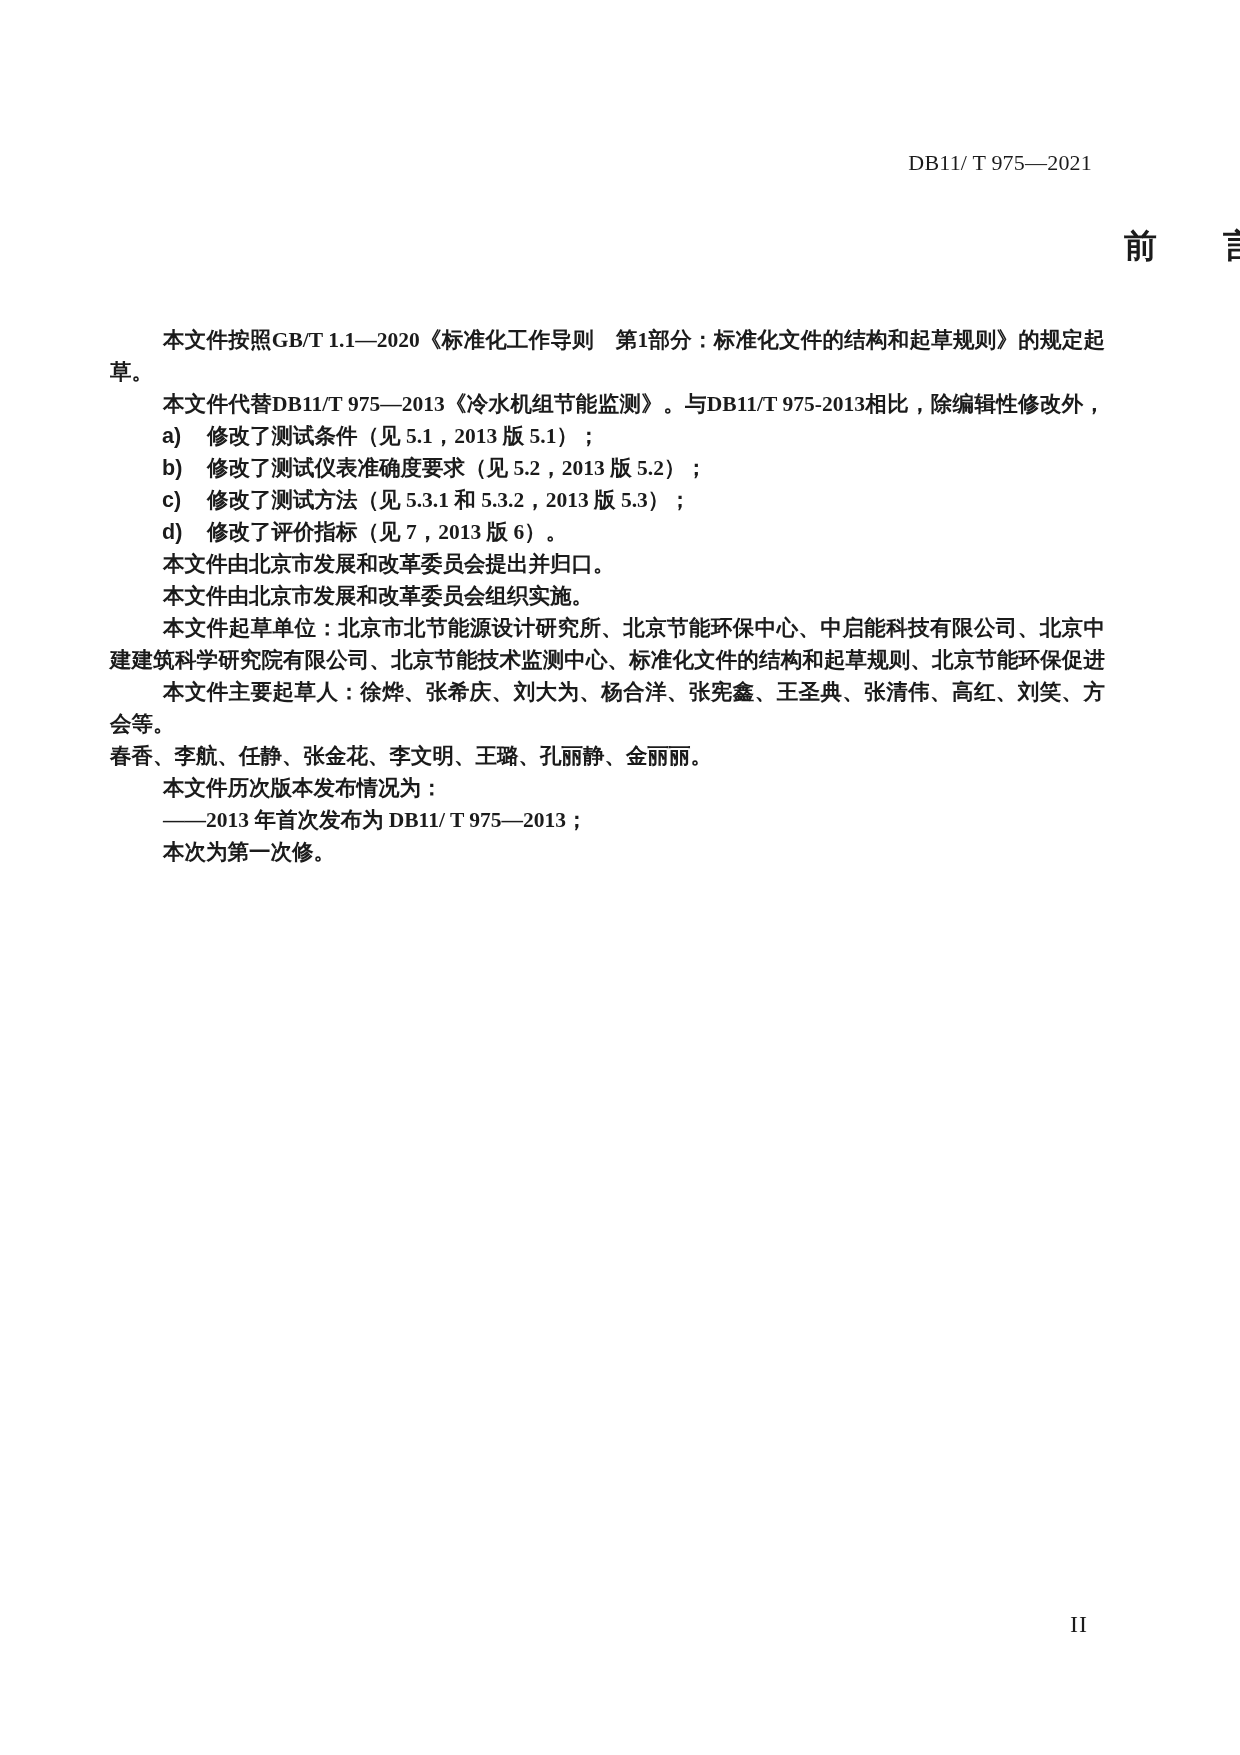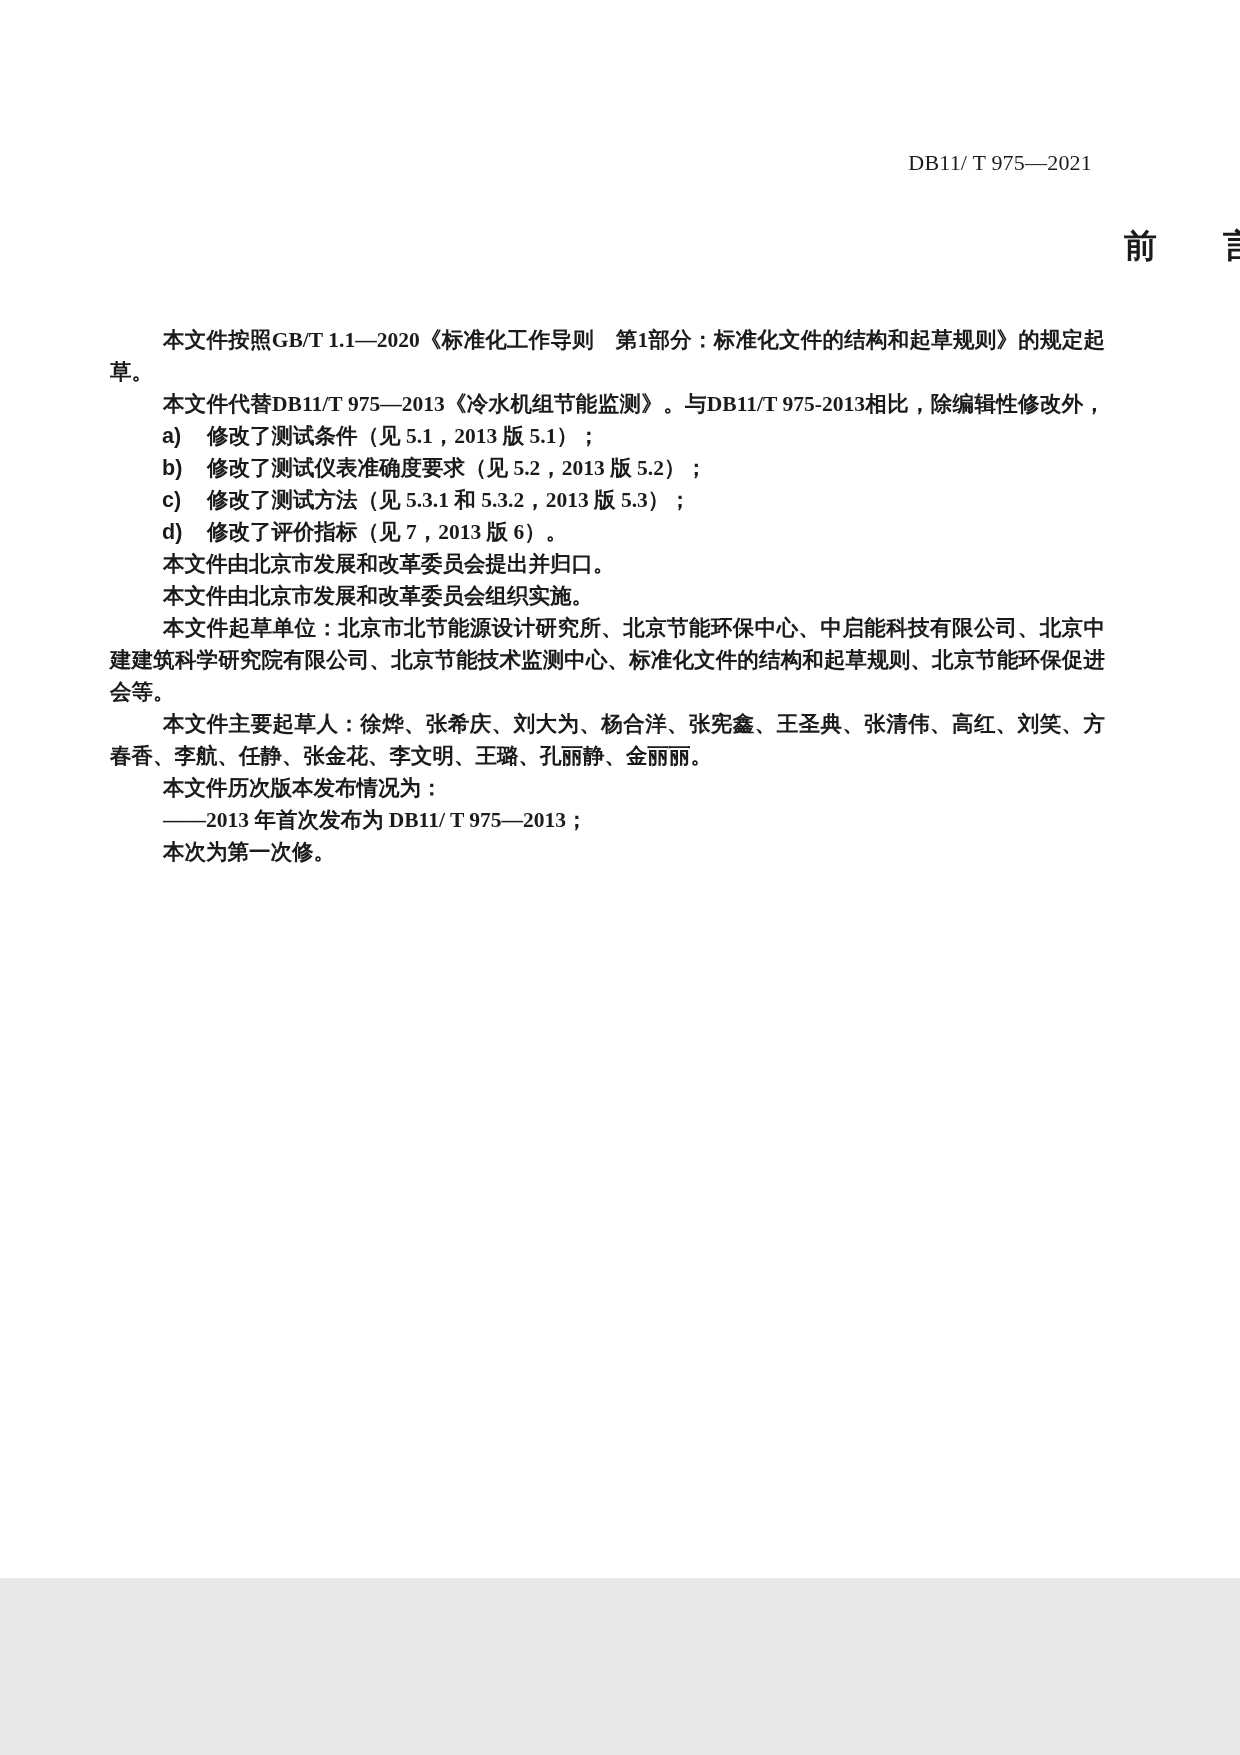--- a/index.html
+++ b/index.html
@@ -3,21 +3,21 @@
 <meta charset="utf-8">
 <style>
   html, body {
     margin: 0;
     padding: 0;
     background: #e8e8e8;
   }
   .page {
     position: relative;
     width: 1240px;
-    height: 1578px;
+    height: 1755px;
     margin: 0 auto;
     background: #ffffff;
     color: #1b1b1b;
     font-family: "Liberation Serif", "DejaVu Serif", serif;
     overflow: hidden;
   }
   .header-code {
     position: absolute;
     top: 151px;
     right: 148px;
@@ -108,22 +108,22 @@
     </div>
     <div class="ln li">
       <span class="li-marker">d)</span>
       <span class="li-text">修改了评价指标（见 7，2013 版 6）。</span>
     </div>
 
     <div class="ln indent">本文件由北京市发展和改革委员会提出并归口。</div>
     <div class="ln indent">本文件由北京市发展和改革委员会组织实施。</div>
     <div class="ln indent fill">本文件起草单位：北京市北节能源设计研究所、北京节能环保中心、中启能科技有限公司、北京中</div>
     <div class="ln fill">建建筑科学研究院有限公司、北京节能技术监测中心、标准化文件的结构和起草规则、北京节能环保促进</div>
+    <div class="ln indent fill">本文件主要起草人：徐烨、张希庆、刘大为、杨合洋、张宪鑫、王圣典、张清伟、高红、刘笑、方</div>
     <div class="ln">会等。</div>
-    <div class="ln indent fill">本文件主要起草人：徐烨、张希庆、刘大为、杨合洋、张宪鑫、王圣典、张清伟、高红、刘笑、方</div>
     <div class="ln wrapok">春香、李航、任静、张金花、李文明、王璐、孔丽静、金丽丽。</div>
     <div class="ln indent">本文件历次版本发布情况为：</div>
     <div class="ln indent">——2013 年首次发布为 DB11/ T 975—2013；</div>
     <div class="ln indent">本次为第一次修。</div>
 
   </div>
 
   <div class="page-number">II</div>
 
 </div>

